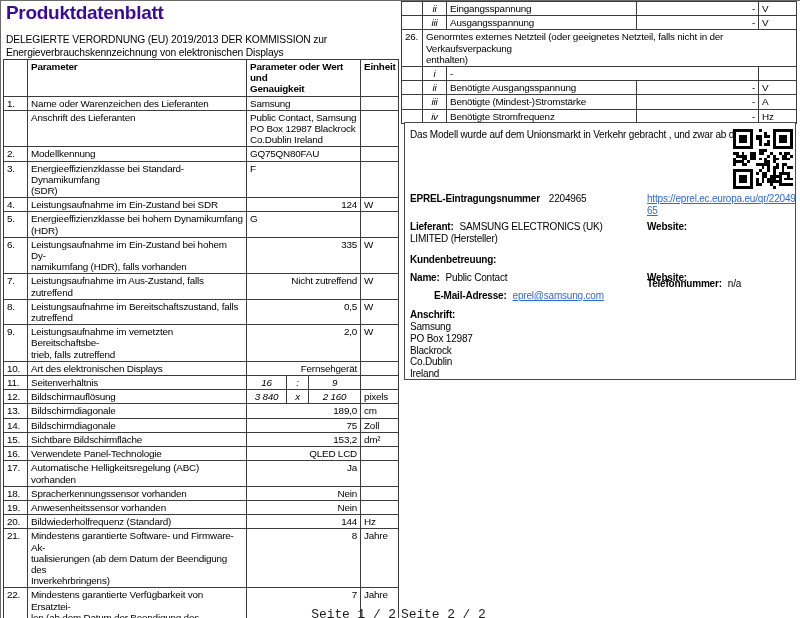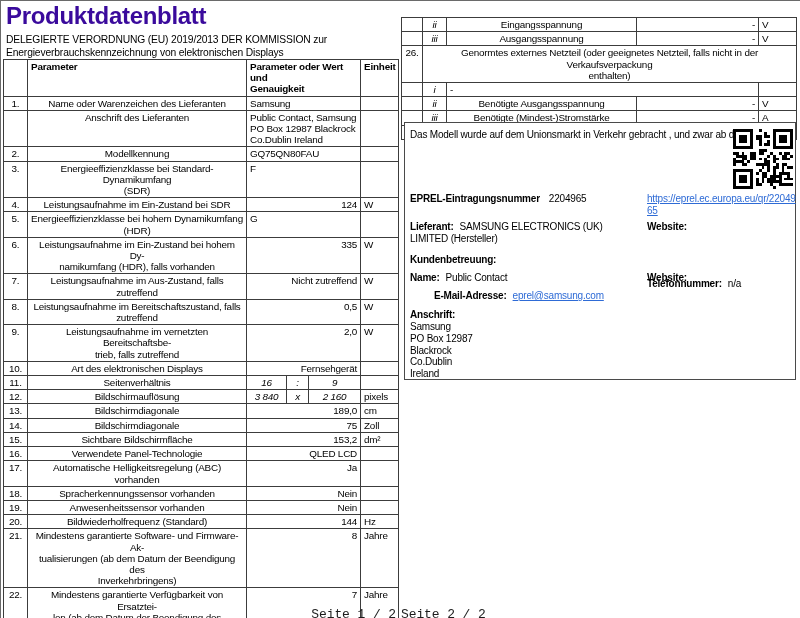--- a/index.html
+++ b/index.html
@@ -5,34 +5,34 @@
   html,body{margin:0;padding:0;background:#fff;}
   #viewport{
     position:relative;width:800px;height:618px;background:#fff;overflow:hidden;
     font-family:"Liberation Sans",sans-serif;color:#000;
     border-top:1px solid #6a6a6a;border-left:1px solid #6a6a6a;box-sizing:border-box;
   }
   .page{position:absolute;top:0;width:400px;height:618px;}
   #page1{left:0;}
   #page2{left:400px;}
 
-  .doc-title{position:absolute;left:5px;top:1px;font-size:24px;font-weight:bold;letter-spacing:-0.3px;}
+  .doc-title{position:absolute;left:5px;top:1px;font-size:19px;font-weight:bold;letter-spacing:-0.3px;}
   .doc-subtitle{position:absolute;left:5px;top:32px;font-size:10.3px;line-height:13px;white-space:pre-line;letter-spacing:-0.15px;}
 
   table.sheet{border-collapse:collapse;table-layout:fixed;position:absolute;background:#fff;}
   table.sheet td{
     border:1px solid #3c3c3c;vertical-align:top;
     font-size:9.9px;line-height:11.2px;padding:1px 3px;
     letter-spacing:-0.2px;overflow:hidden;
   }
   #t1{left:2px;top:58px;width:395px;}
-  #t2{left:0px;top:16px;width:395px;}
-  td.num{text-align:center;padding-left:1px;padding-right:1px;}
+  #t2{left:0px;top:0px;width:395px;}
+  td.num{padding-left:1px;padding-right:1px;}
   td.roman{font-style:italic;text-align:center;padding-left:1px;padding-right:1px;}
-  td.lbl{white-space:pre-line;text-align:center;}
+  td.lbl{white-space:pre-line;}
   td.hdr{font-weight:bold;white-space:pre-line;padding-top:2px;padding-bottom:2px;}
   td.val{white-space:pre-line;}
   td.r{text-align:right;}
   td.c{text-align:center;white-space:nowrap;font-style:italic;}
   td.unit{}
 
   .page-footer{position:absolute;font-size:13px;color:#1c1c1c;letter-spacing:-0.1px;font-family:Liberation Mono, monospace;}
   #footer1{left:0;top:606px;width:395px;text-align:right;}
   #footer2{left:0;top:606px;width:395px;text-align:left;}
 

